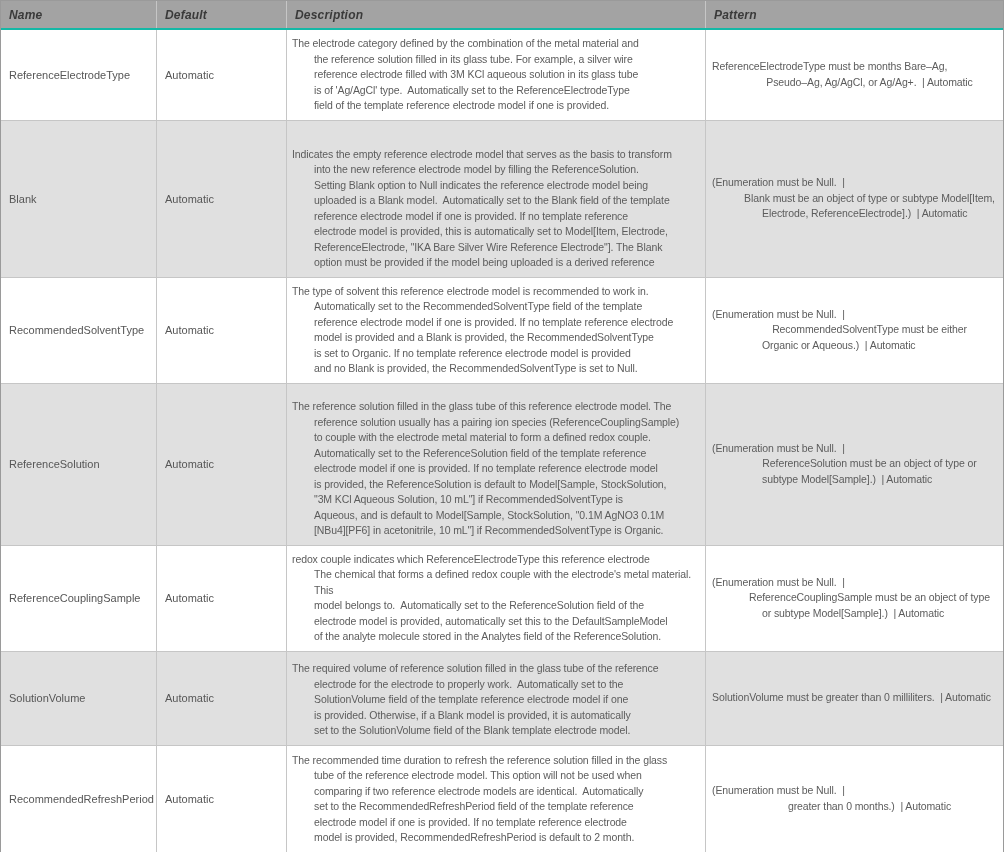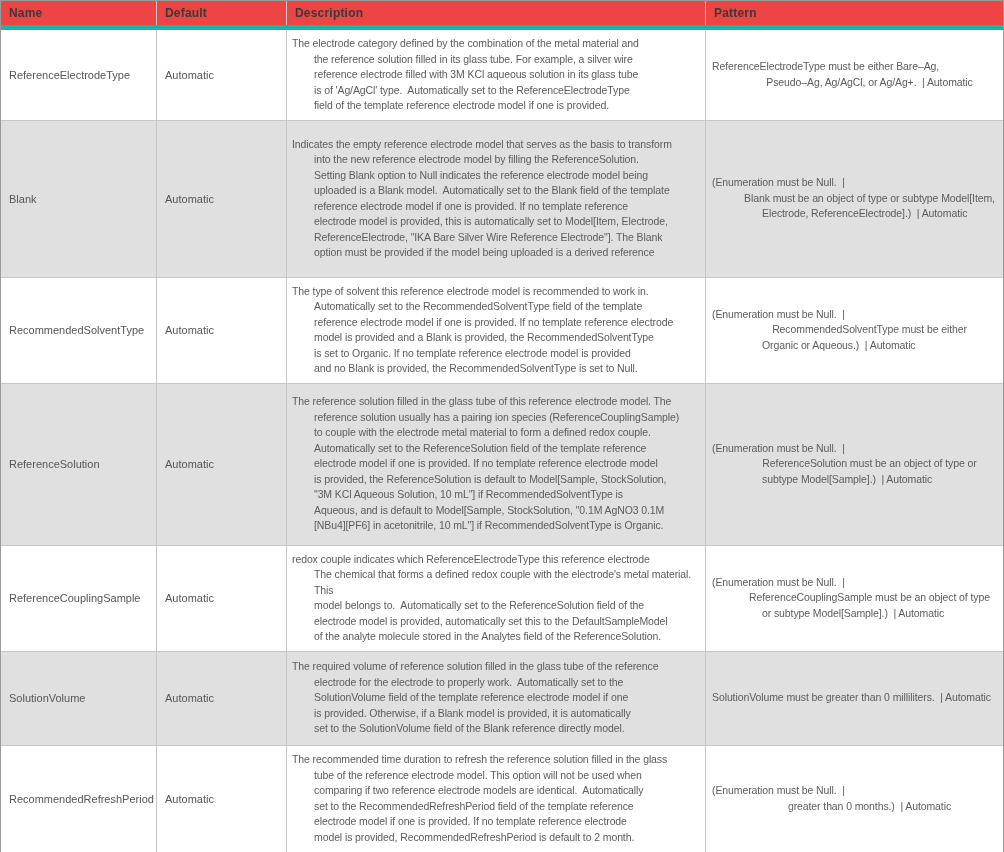--- a/index.html
+++ b/index.html
@@ -13,42 +13,43 @@
     border: 1px solid #9a9a9a;
     border-bottom: 2px solid #3f3f3f;
     background: #ffffff;
   }
   .tr {
     display: grid;
     grid-template-columns: 156px 130px 419px 1fr;
     border-bottom: 1px solid #c6c6c6;
   }
   .thead .tr {
-    background: #ef4444;
-    border-bottom: 5px solid #14b8a6;
+    background: #a3a3a3;
+    border-bottom: 2px solid #14b8a6;
     min-height: 29px;
+    font-style: italic;
   }
   .th, .td {
     border-right: 1px solid #c6c6c6;
     display: flex;
     align-items: center;
   }
   .th:last-child, .td:last-child { border-right: none; }
   .th {
     font-size: 12px;
     font-weight: bold;
     color: #3a3a3a;
     padding: 4px 8px;
     letter-spacing: 0.2px;
   }
   .tbody .tr { background: #ffffff; }
   .tbody .tr.alt { background: #e0e0e0; }
   .tbody .tr:last-child { border-bottom: none; }
   .col-name, .col-default { padding: 6px 8px; }
-  .col-desc { padding: 6px 5px; }
+  .col-desc { padding: 6px 5px; align-items: flex-end; }
   .col-pattern { padding: 6px 6px; }
   .cell-text {
     font-size: 11px;
     color: #565656;
   }
   .lines { width: 100%; }
   .line {
     font-size: 10.5px;
     line-height: 15.5px;
     white-space: pre-wrap;
@@ -93,21 +94,21 @@
       <div class="lines desc">
             <div class="line">The electrode category defined by the combination of the metal material and</div>
             <div class="line">the reference solution filled in its glass tube. For example, a silver wire</div>
             <div class="line">reference electrode filled with 3M KCl aqueous solution in its glass tube</div>
             <div class="line">is of 'Ag/AgCl' type.  Automatically set to the ReferenceElectrodeType</div>
             <div class="line">field of the template reference electrode model if one is provided.</div>
           </div>
     </div>
     <div class="td col-pattern">
       <div class="lines pattern">
-            <div class="line">ReferenceElectrodeType must be either Bare–Ag,</div>
+            <div class="line">ReferenceElectrodeType must be months Bare–Ag,</div>
             <div class="line">Pseudo–Ag, Ag/AgCl, or Ag/Ag+.  | Automatic</div>
           </div>
     </div>
   </div>
 
   <div class="tr alt">
     <div class="td col-name">
       <span class="cell-text">Blank</span>
     </div>
     <div class="td col-default">
@@ -220,21 +221,21 @@
     </div>
     <div class="td col-default">
       <span class="cell-text">Automatic</span>
     </div>
     <div class="td col-desc">
       <div class="lines desc">
             <div class="line">The required volume of reference solution filled in the glass tube of the reference</div>
             <div class="line">electrode for the electrode to properly work.  Automatically set to the</div>
             <div class="line">SolutionVolume field of the template reference electrode model if one</div>
             <div class="line">is provided. Otherwise, if a Blank model is provided, it is automatically</div>
-            <div class="line">set to the SolutionVolume field of the Blank reference directly model.</div>
+            <div class="line">set to the SolutionVolume field of the Blank template electrode model.</div>
           </div>
     </div>
     <div class="td col-pattern">
       <div class="lines pattern">
             <div class="line">SolutionVolume must be greater than 0 milliliters.  | Automatic</div>
           </div>
     </div>
   </div>
 
   <div class="tr">

